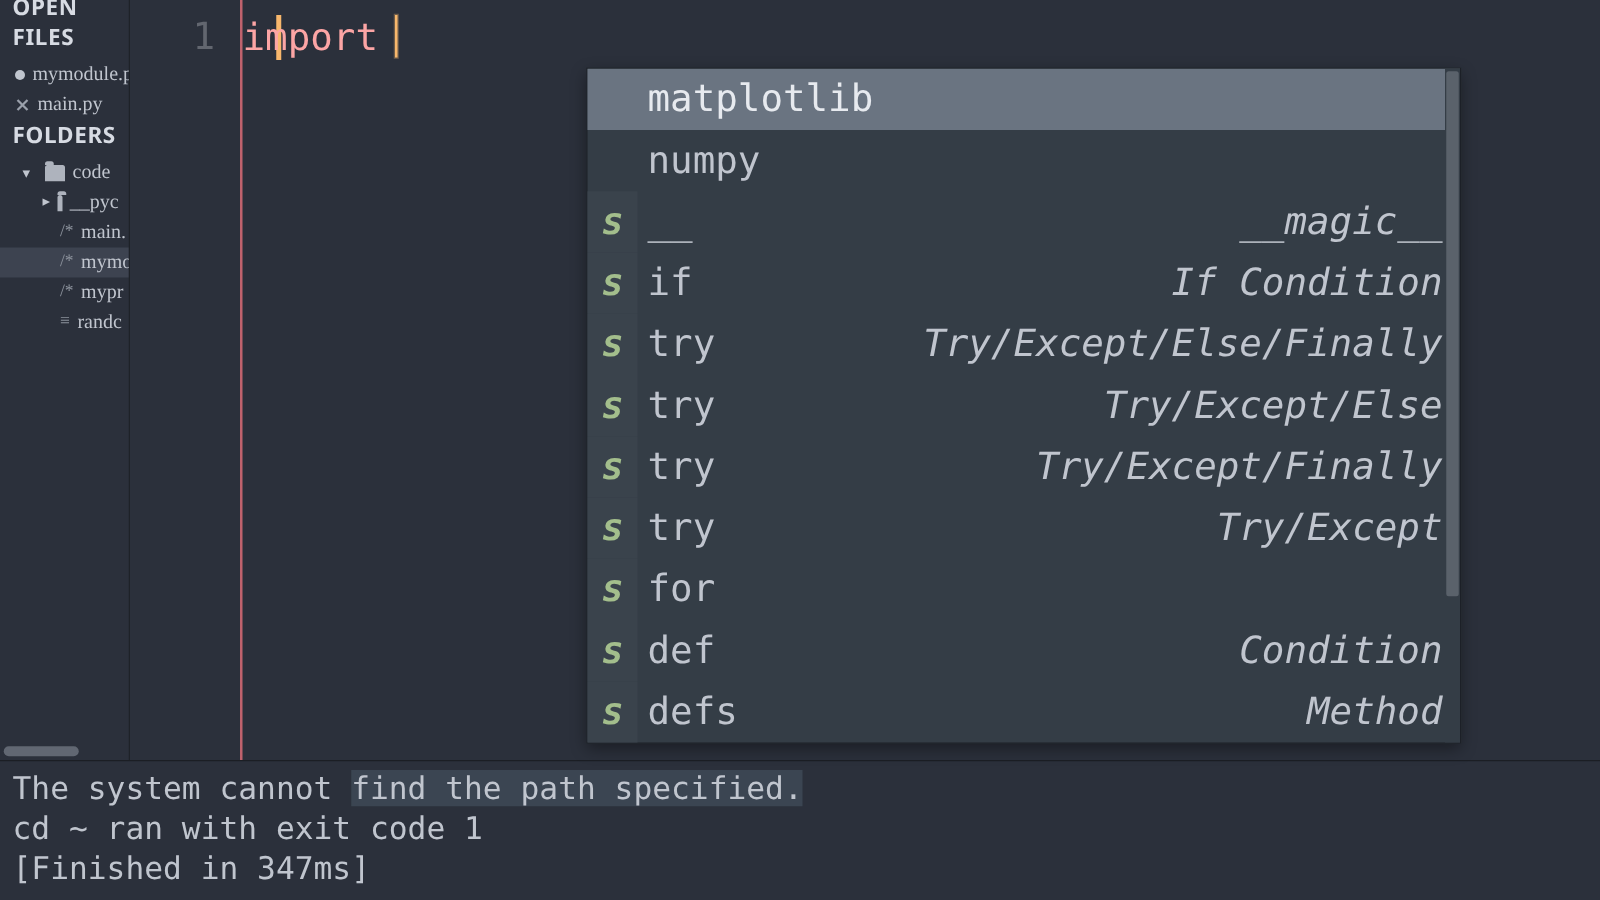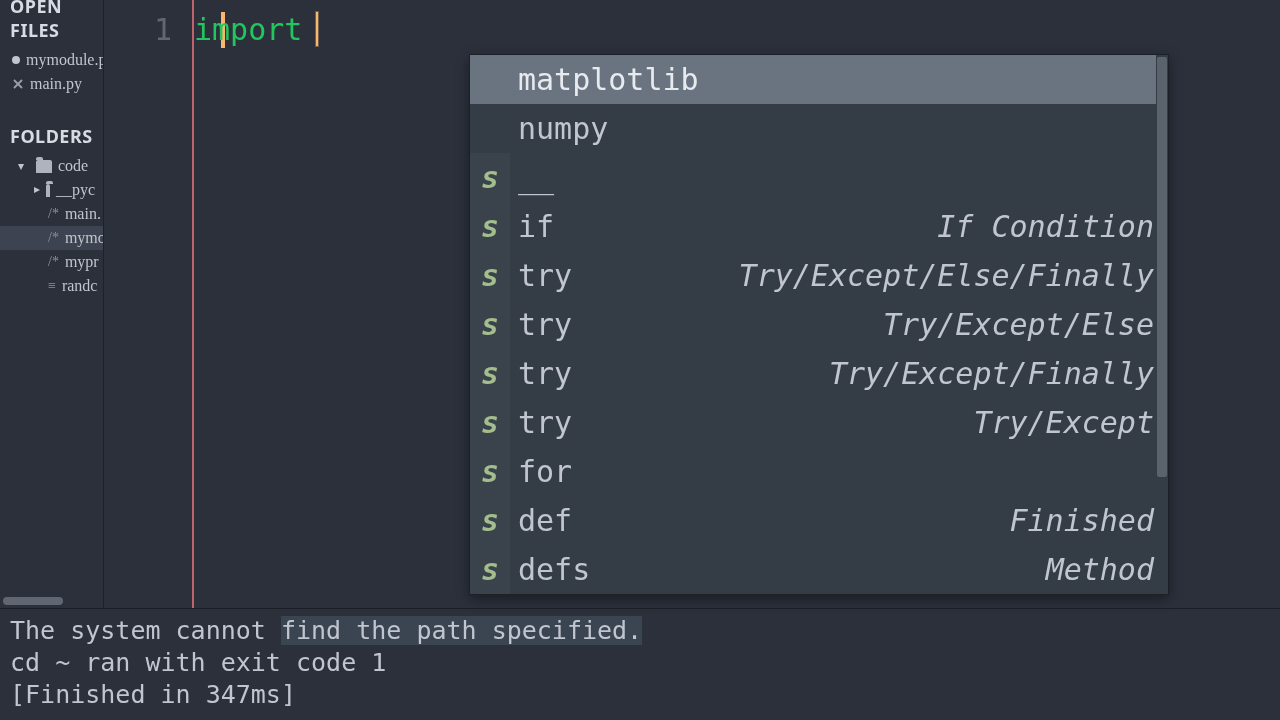--- a/index.html
+++ b/index.html
@@ -27,37 +27,37 @@
     font-family: Liberation Serif, serif;
     color: #c0c5ce; font-size: 16px;
   }
   .dot { width: 8px; height: 8px; border-radius: 4px; background: #c0c5ce; flex-shrink: 0; }
   .close-x { width: 12px; height: 12px; color: #9aa0ab; flex-shrink: 0; }
   .tri { display:inline-block; font-size:12px; color:#c0c5ce; width:12px; }
   .tri-right { transform: translateY(-1px); }
   .folder-icon { width:16px; height:13px; background:#aeb3bd; border-radius:2px 2px 0 0; position:relative; }
   .folder-icon::before { content:""; position:absolute; top:-3px; left:0; width:7px; height:3px; background:#aeb3bd; border-radius:2px 2px 0 0;}
   .file-ind { color:#8c929c; font-size:14px; width:14px; display:inline-block; text-align:left;}
-  .folders-block { margin-top: 28px; }
+  .folders-block { }
   .folder-item.indent1 { padding-left: 18px; }
   .folder-item.indent2 { padding-left: 34px; }
   .folder-item.indent3 { padding-left: 48px; }
   .folder-item.sel { background:#3d4350; }
 
   
   .editor { flex:1; display:flex; background:#2b303b; position:relative; }
   .gutter {
     width: 90px;
     text-align: right;
     padding: 12px 20px 0 0;
     color: #62666f; font-size: 30px;
     border-right: 2px solid #bf626d;
   }
   .code-area { flex:1; padding: 12px 0 0 0; position:relative; font-size: 30px; }
-  .kw { color:#22c55e; }
+  .kw { color:#fca5a5; }
   .cursor {
     display:inline-block; width:2px; height:34px; background:#f8b76c;
     vertical-align: -6px; margin-left: 14px;
     box-shadow: 0 0 0 1px #f8b76c55;
   }
   .cursor-left-line {
     position:absolute; left:117px; top:12px; width:4px; height:36px; background:#f8b76c;
   }
 
   
@@ -172,20 +172,21 @@
               <div class="ac-right"></div>
             </div>
             <div class="ac-row">
               <div class="ac-kind hidden"></div>
               <div class="ac-left">numpy</div>
               <div class="ac-right"></div>
             </div>
             <div class="ac-row">
               <div class="ac-kind">s</div>
               <div class="ac-left">__</div>
+              <div class="ac-right">__magic__</div>
             </div>
             <div class="ac-row">
               <div class="ac-kind">s</div>
               <div class="ac-left">if</div>
               <div class="ac-right">If Condition</div>
             </div>
             <div class="ac-row">
               <div class="ac-kind">s</div>
               <div class="ac-left">try</div>
               <div class="ac-right">Try/Except/Else/Finally</div>
@@ -205,21 +206,21 @@
               <div class="ac-left">try</div>
               <div class="ac-right">Try/Except</div>
             </div>
             <div class="ac-row">
               <div class="ac-kind">s</div>
               <div class="ac-left">for</div>
             </div>
             <div class="ac-row">
               <div class="ac-kind">s</div>
               <div class="ac-left">def</div>
-              <div class="ac-right">Finished</div>
+              <div class="ac-right">Condition</div>
             </div>
             <div class="ac-row">
               <div class="ac-kind">s</div>
               <div class="ac-left">defs</div>
               <div class="ac-right">Method</div>
             </div>
           </div>
         <div class="ac-scroll">
           <div class="ac-thumb"></div>
         </div>

